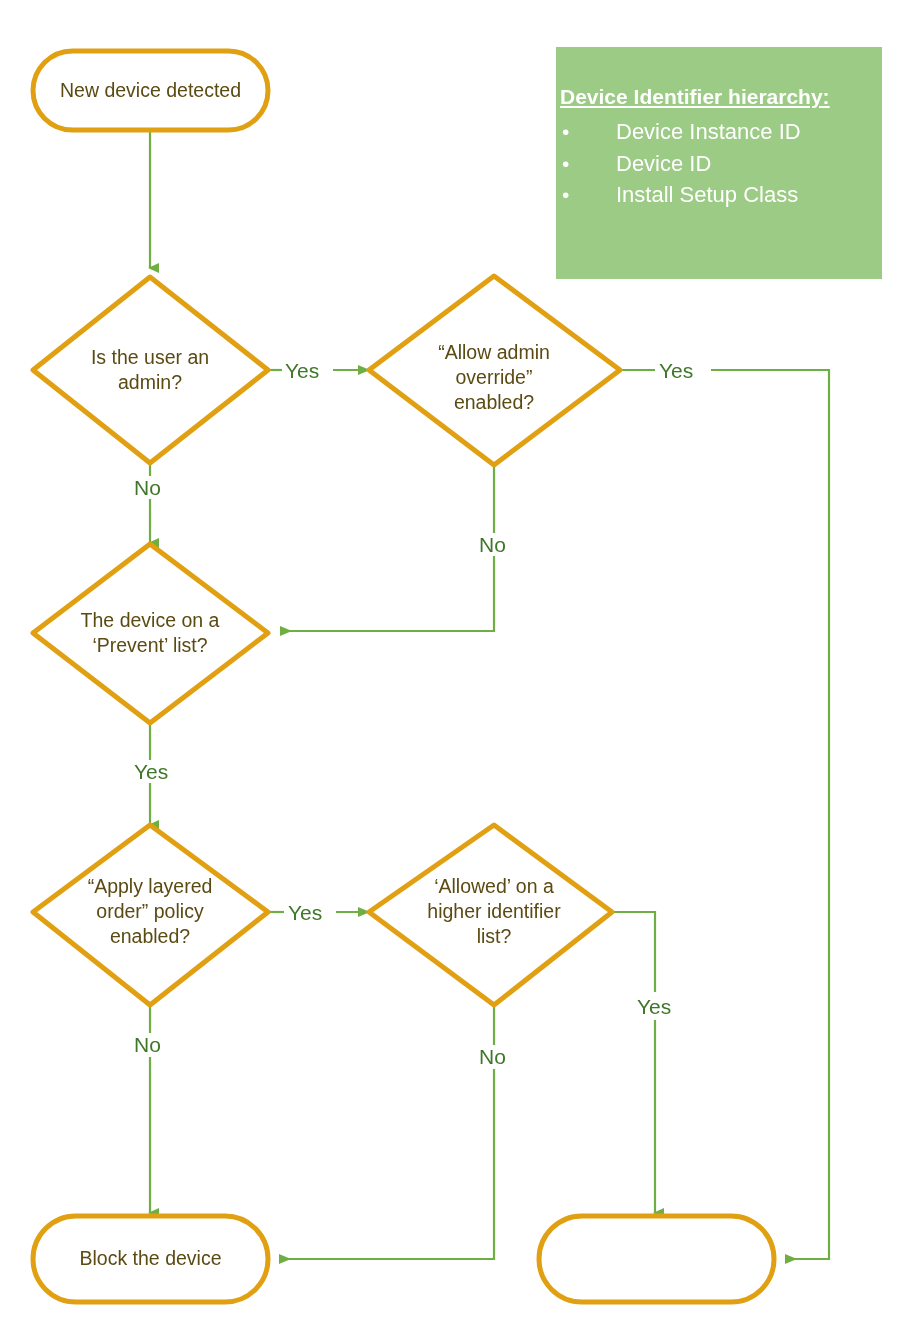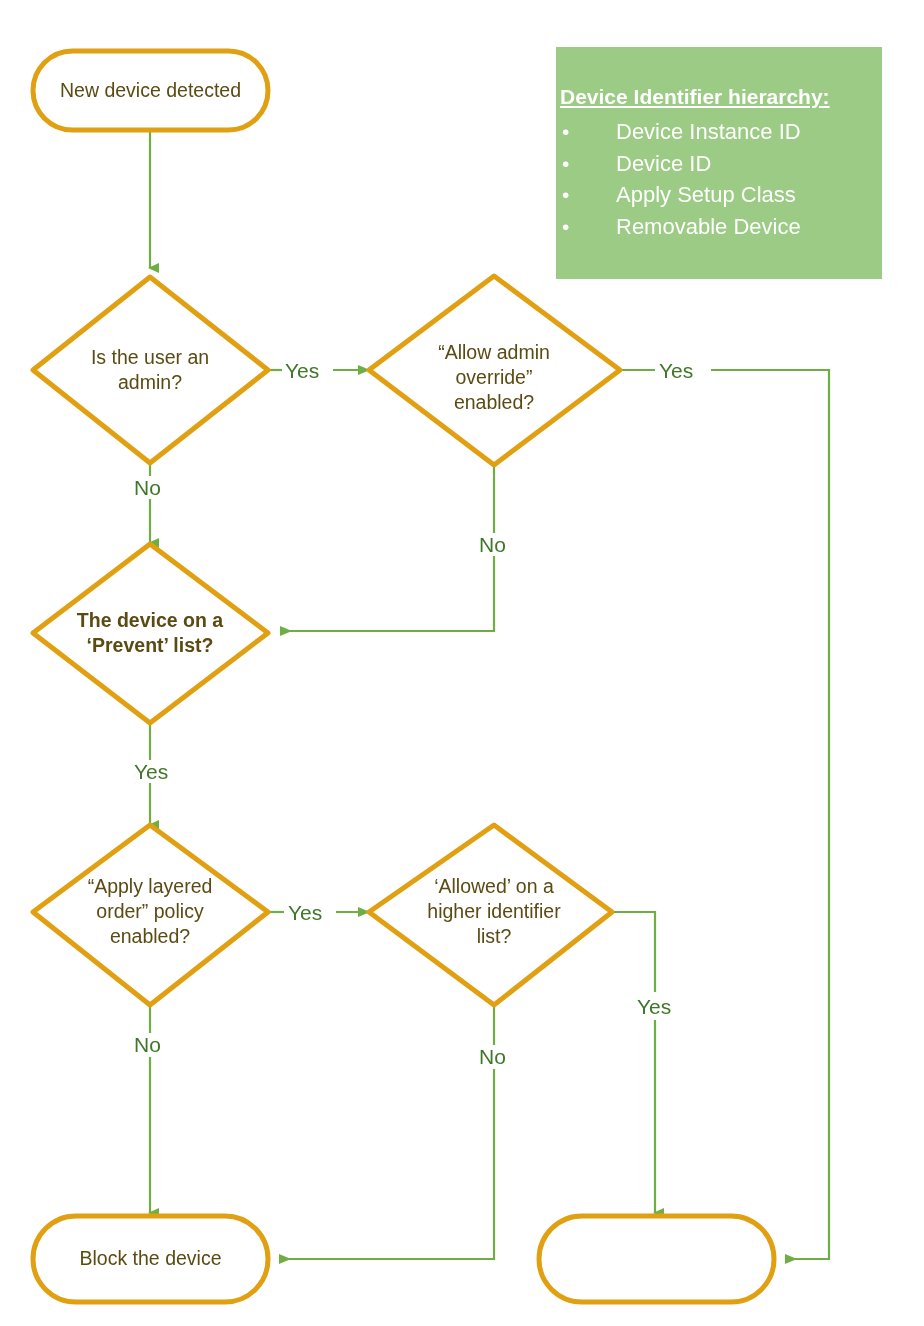--- a/index.html
+++ b/index.html
@@ -86,21 +86,21 @@
 
   <div class="nodetext" style="left:33px;top:78px;width:235px;">New device detected</div>
 
   <div class="nodetext" style="left:40px;top:345px;width:220px;">Is the user an
 admin?</div>
 
   <div class="nodetext" style="left:384px;top:340px;width:220px;">“Allow admin
 override”
 enabled?</div>
 
-  <div class="nodetext" style="left:36px;top:608px;width:228px;font-weight:bold;">The device on a
+  <div class="nodetext" style="left:36px;top:608px;width:228px;">The device on a
 ‘Prevent’ list?</div>
 
   <div class="nodetext" style="left:38px;top:874px;width:224px;">“Apply layered
 order” policy
 enabled?</div>
 
   <div class="nodetext" style="left:384px;top:874px;width:220px;">‘Allowed’ on a
 higher identifier
 list?</div>
 
@@ -115,17 +115,16 @@
   <div class="lbl" style="left:288px;top:902px;">Yes</div>
   <div class="lbl" style="left:134px;top:1034px;">No</div>
   <div class="lbl" style="left:637px;top:996px;">Yes</div>
   <div class="lbl" style="left:479px;top:1046px;">No</div>
 
   <div class="legend"></div>
   <div class="legend-title">Device Identifier hierarchy:</div>
   <ul class="legend-list">
     <li>Device Instance ID</li>
     <li>Device ID</li>
-    <li>Apply Setup Class</li>
-    <li>Removable Device</li>
+    <li>Install Setup Class</li>
   </ul>
 
 </div>
 
 </body></html>

